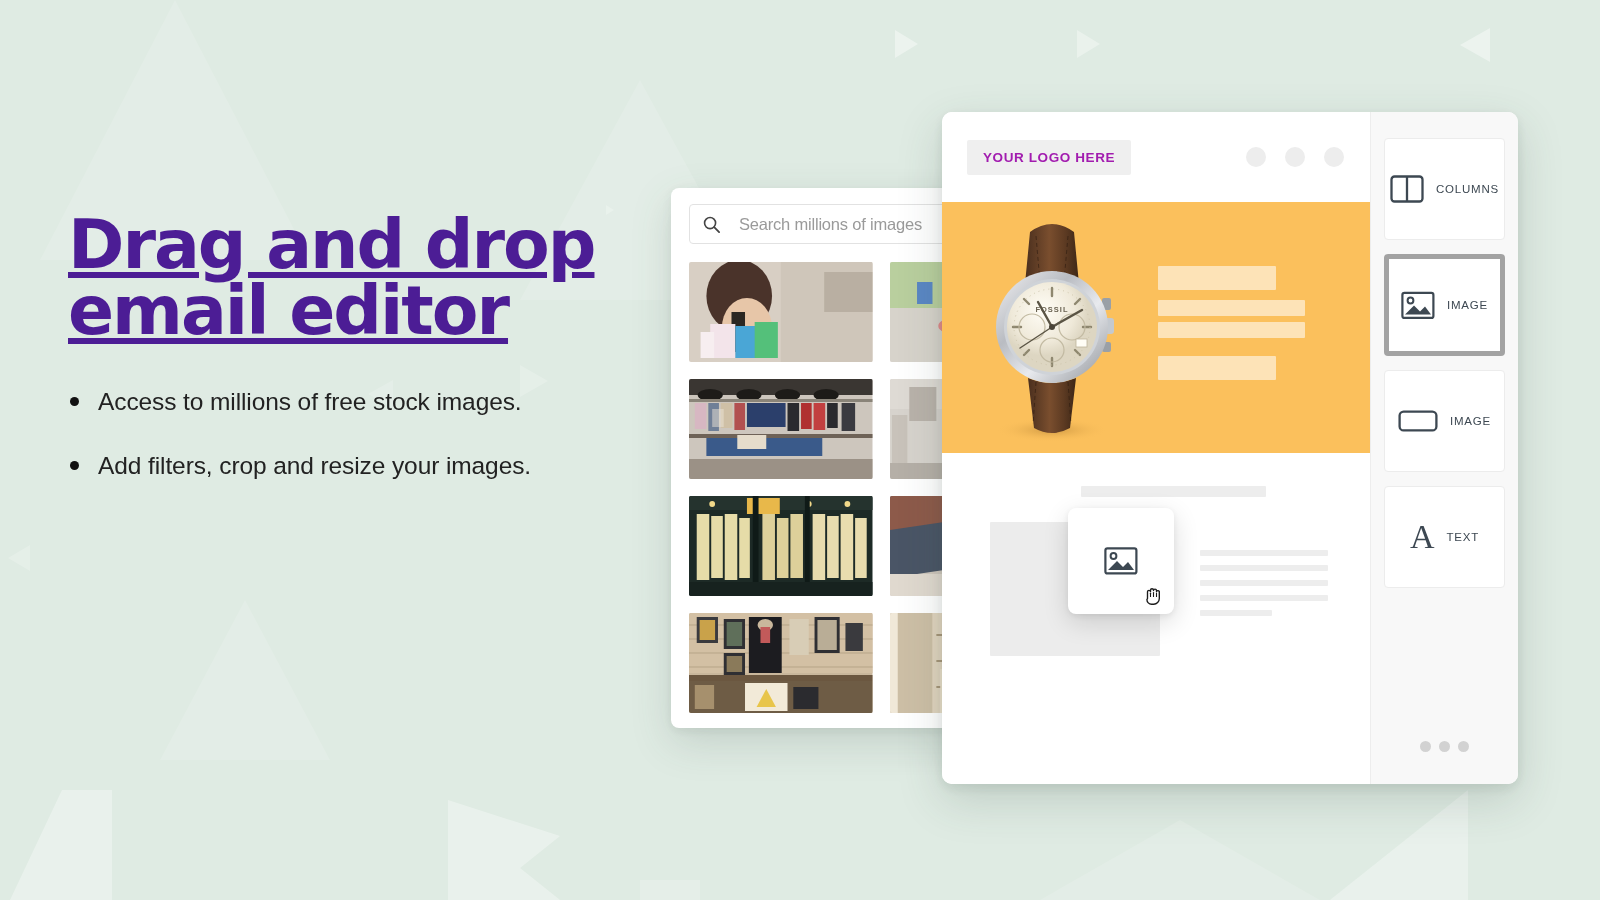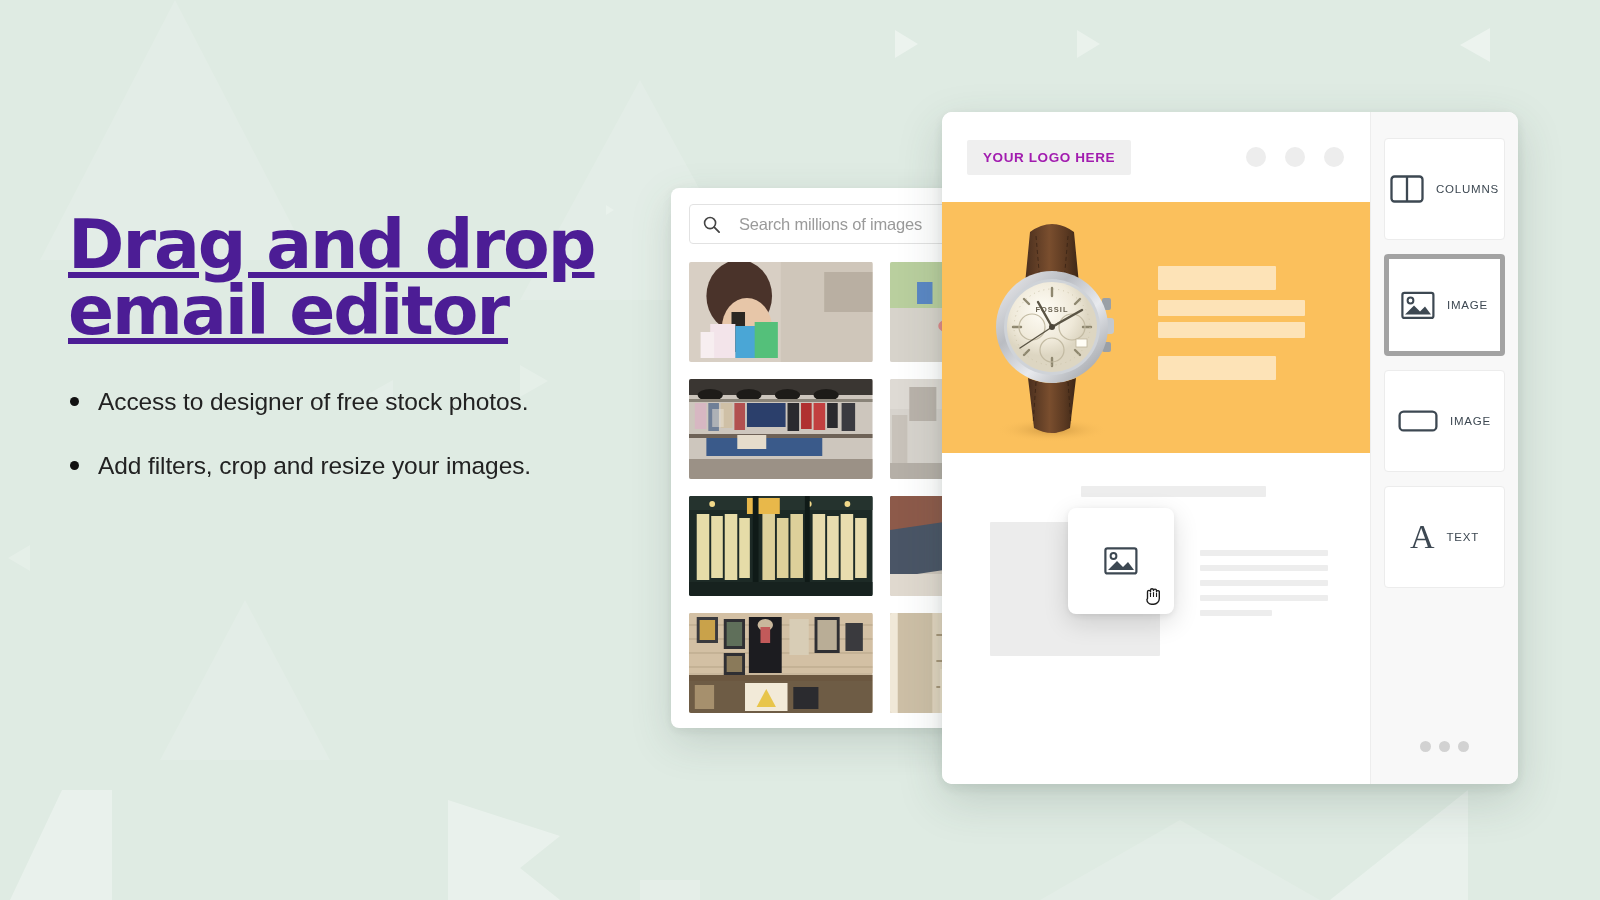--- a/index.html
+++ b/index.html
@@ -165,21 +165,21 @@
     <polygon points="245,600 330,760 160,760"></polygon>
   </g>
 </svg>
 
 <div class="copy">
   <h1 class="headline">Drag and drop
 email editor</h1>
   <ul class="bullets">
     <li>
       <span class="dot"></span>
-      <span>Access to designer of free stock photos.</span>
+      <span>Access to millions of free stock images.</span>
     </li>
     <li>
       <span class="dot"></span>
       <span>Add filters, crop and resize your images.</span>
     </li>
   </ul>
 </div>
 
 <div class="picker">
   <div class="search-wrap">

